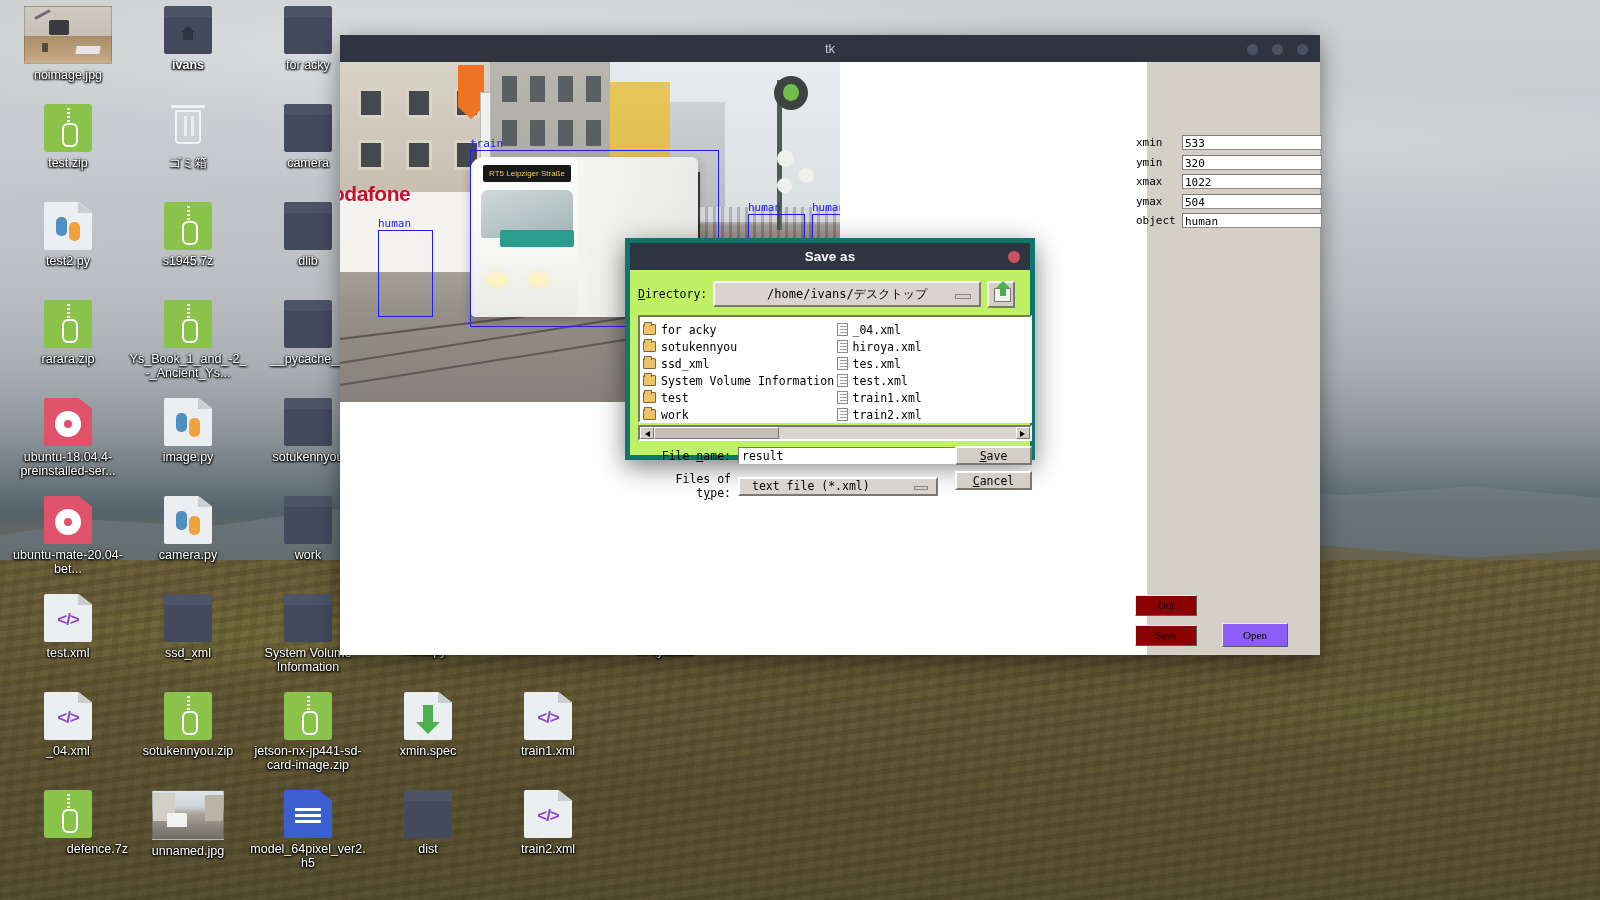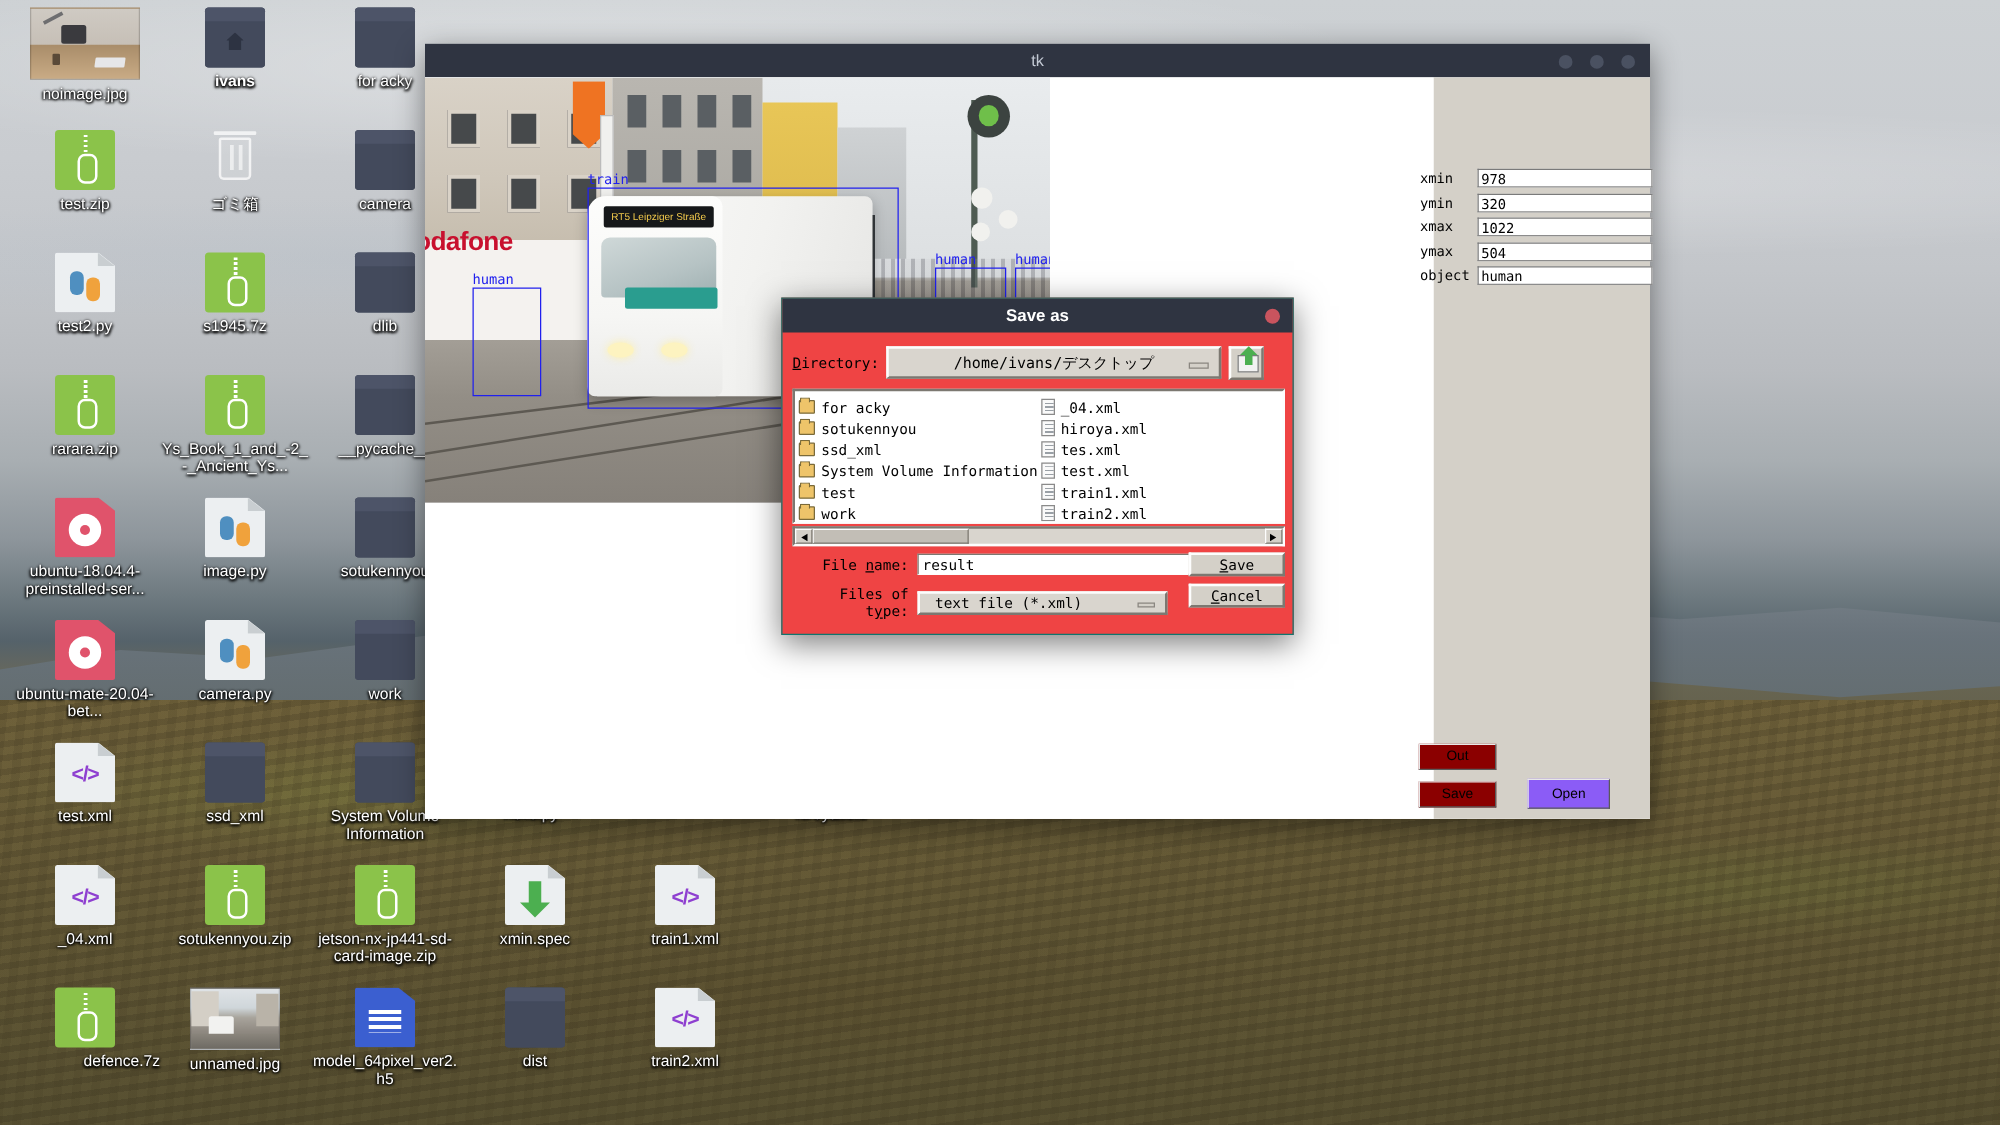--- a/index.html
+++ b/index.html
@@ -361,33 +361,33 @@
     width:46px; font-size:11px; color:#000;
     font-family:"DejaVu Sans Mono", monospace; text-align:left;
   }
   .coord-in {
     width:140px; height:15px; background:#ffffff;
     border:1px solid #8c8c8c; border-top-color:#7a7a7a; border-left-color:#7a7a7a;
     font-size:11px; font-family:"DejaVu Sans Mono", monospace;
     color:#000; padding:0 2px; line-height:15px; overflow:hidden; white-space:nowrap;
   }
   .tkbtn {
-    position:absolute; font-size:11px; font-family:Liberation Sans, sans-serif;
+    position:absolute; font-size:11px; font-family:Liberation Serif, serif;
     text-align:center; line-height:20px; color:#000;
     border:1px solid; border-color:#e8e8e8 #5a5a5a #5a5a5a #e8e8e8;
   }
   .btn-red { background:#8b0000; }
   .btn-blue { background:#8b5cf6; }
 
   
   #saveas {
-    position:absolute; left:625px; top:238px; width:410px; height:270px;
-    background:#ef4444;
+    position:absolute; left:625px; top:238px; width:410px; height:222px;
+    background:#bef264;
     box-shadow: 0 7px 24px rgba(0,0,0,.5);
-    border:1px solid #0f766e;
+    border:5px solid #0f766e;
   }
   #sa-title {
     height:27px; background:#2f3441; position:relative;
     display:flex; align-items:center; justify-content:center;
     color:#ffffff; font-size:13.5px; font-weight:bold;
     font-family:"Liberation Sans", sans-serif;
   }
   #sa-close {
     position:absolute; right:10px; top:8px; width:12px; height:12px;
     border-radius:50%; background:#c9545e;
@@ -796,21 +796,21 @@
             <div class="bbox" style="left: 472px; top: 152px; width: 46px; height: 42px;"></div>
             <div class="bbox-label" style="left: 472px; top: 139px;">human</div>
           </div>
       </div>
     </div>
 
     <div id="tk-side">
       <div id="coord-layer">
           <div class="coord-row" style="top: 72px;">
             <span class="coord-lbl">xmin</span>
-            <div class="coord-in">978</div>
+            <div class="coord-in">533</div>
           </div>
           <div class="coord-row" style="top: 91.5px;">
             <span class="coord-lbl">ymin</span>
             <div class="coord-in">320</div>
           </div>
           <div class="coord-row" style="top: 111px;">
             <span class="coord-lbl">xmax</span>
             <div class="coord-in">1022</div>
           </div>
           <div class="coord-row" style="top: 130.5px;">

